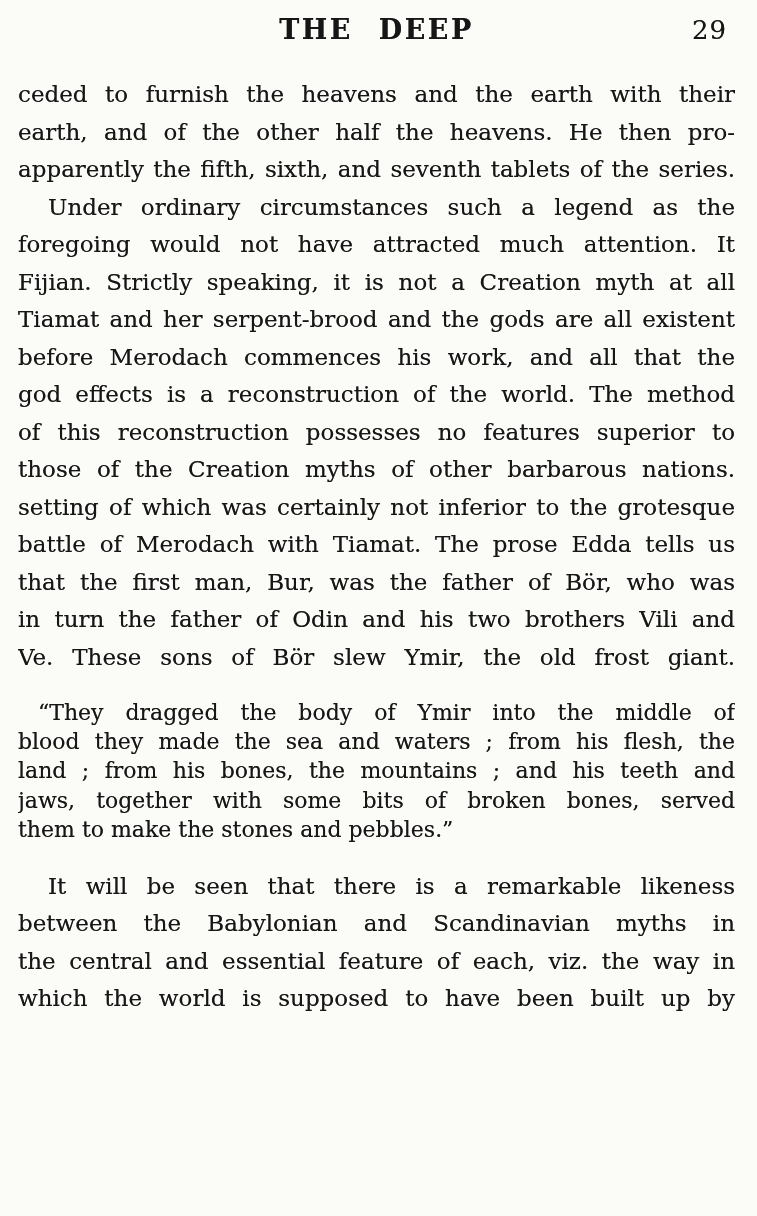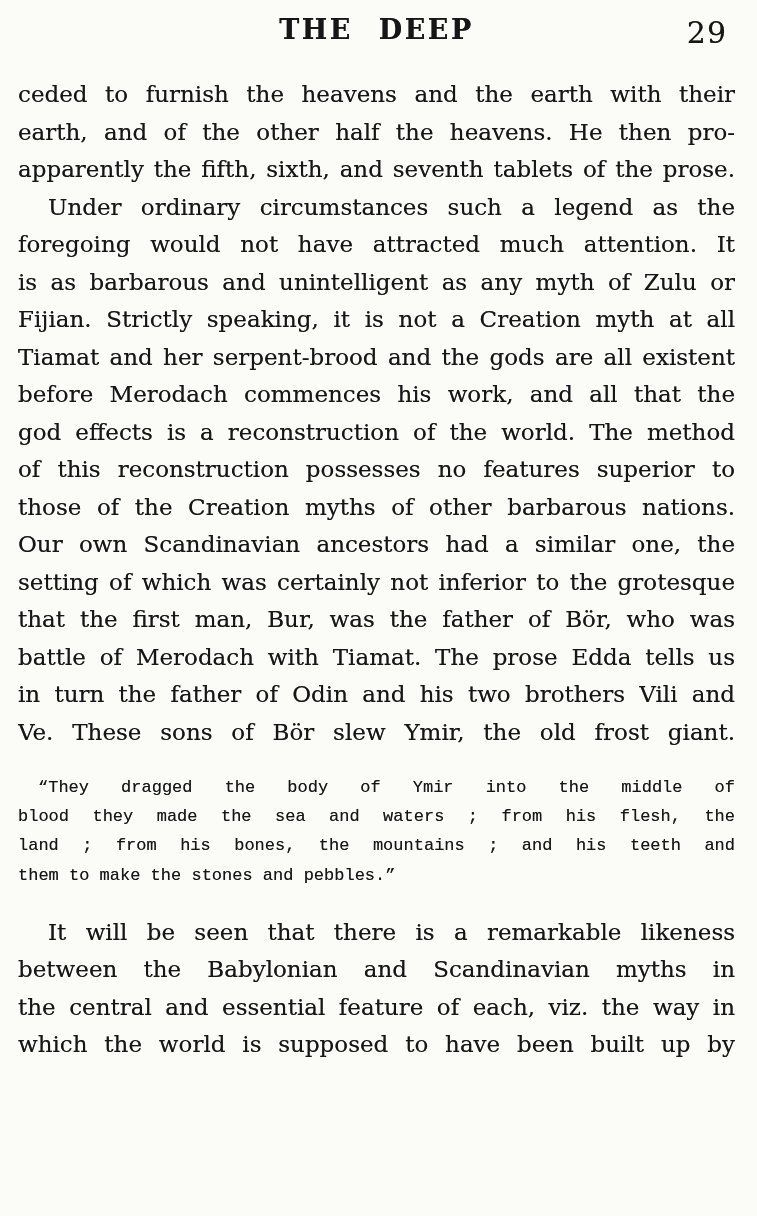--- a/index.html
+++ b/index.html
@@ -35,35 +35,34 @@
     text-align: center;
     font-size: 27px;
     font-weight: bold;
     letter-spacing: 2.5px;
     word-spacing: 14px;
   }
   .page-number {
     position: absolute;
     right: 8px;
     top: 1px;
-    font-size: 30px;
+    font-size: 26px;
     letter-spacing: 1px;
   }
   .para {
     font-size: 23px;
   }
   .para.main .line {
     line-height: 37.5px;
     height: 37.5px;
   }
   .para.quote {
-    font-size: 17px;
+    font-size: 22px;
     margin-top: 22px;
     margin-bottom: 24px;
-    font-family: Liberation Mono, monospace;
   }
   .para.quote .line {
     line-height: 29.2px;
     height: 29.2px;
   }
   .line {
     text-align: justify;
     text-align-last: justify;
     overflow: hidden;
     white-space: nowrap;
@@ -84,43 +83,42 @@
 
 <div class="page">
   <div class="header">
     <h1 class="running-title">THE DEEP</h1>
     <span class="page-number">29</span>
   </div>
   <div>
       <div class="para main">
         <div class="line">ceded to furnish the heavens and the earth with their</div>
         <div class="line">earth, and of the other half the heavens. He then pro-</div>
-        <div class="line">apparently the fifth, sixth, and seventh tablets of the prose.</div>
+        <div class="line">apparently the fifth, sixth, and seventh tablets of the series.</div>
       </div>
       <div class="para main">
         <div class="line indent">Under ordinary circumstances such a legend as the</div>
         <div class="line">foregoing would not have attracted much attention. It</div>
-        <div class="line">is as barbarous and unintelligent as any myth of Zulu or</div>
         <div class="line">Fijian. Strictly speaking, it is not a Creation myth at all</div>
         <div class="line">Tiamat and her serpent-brood and the gods are all existent</div>
         <div class="line">before Merodach commences his work, and all that the</div>
         <div class="line">god effects is a reconstruction of the world. The method</div>
         <div class="line">of this reconstruction possesses no features superior to</div>
         <div class="line">those of the Creation myths of other barbarous nations.</div>
-        <div class="line">Our own Scandinavian ancestors had a similar one, the</div>
         <div class="line">setting of which was certainly not inferior to the grotesque</div>
+        <div class="line">battle of Merodach with Tiamat. The prose Edda tells us</div>
         <div class="line">that the first man, Bur, was the father of Bör, who was</div>
-        <div class="line">battle of Merodach with Tiamat. The prose Edda tells us</div>
         <div class="line">in turn the father of Odin and his two brothers Vili and</div>
         <div class="line">Ve. These sons of Bör slew Ymir, the old frost giant.</div>
       </div>
       <div class="para quote">
         <div class="line indent">“They dragged the body of Ymir into the middle of</div>
         <div class="line">blood they made the sea and waters ; from his flesh, the</div>
         <div class="line">land ; from his bones, the mountains ; and his teeth and</div>
+        <div class="line">jaws, together with some bits of broken bones, served</div>
         <div class="line left">them to make the stones and pebbles.”</div>
       </div>
       <div class="para main">
         <div class="line indent">It will be seen that there is a remarkable likeness</div>
         <div class="line">between the Babylonian and Scandinavian myths in</div>
         <div class="line">the central and essential feature of each, viz. the way in</div>
         <div class="line">which the world is supposed to have been built up by</div>
       </div>
     </div>
 </div>

